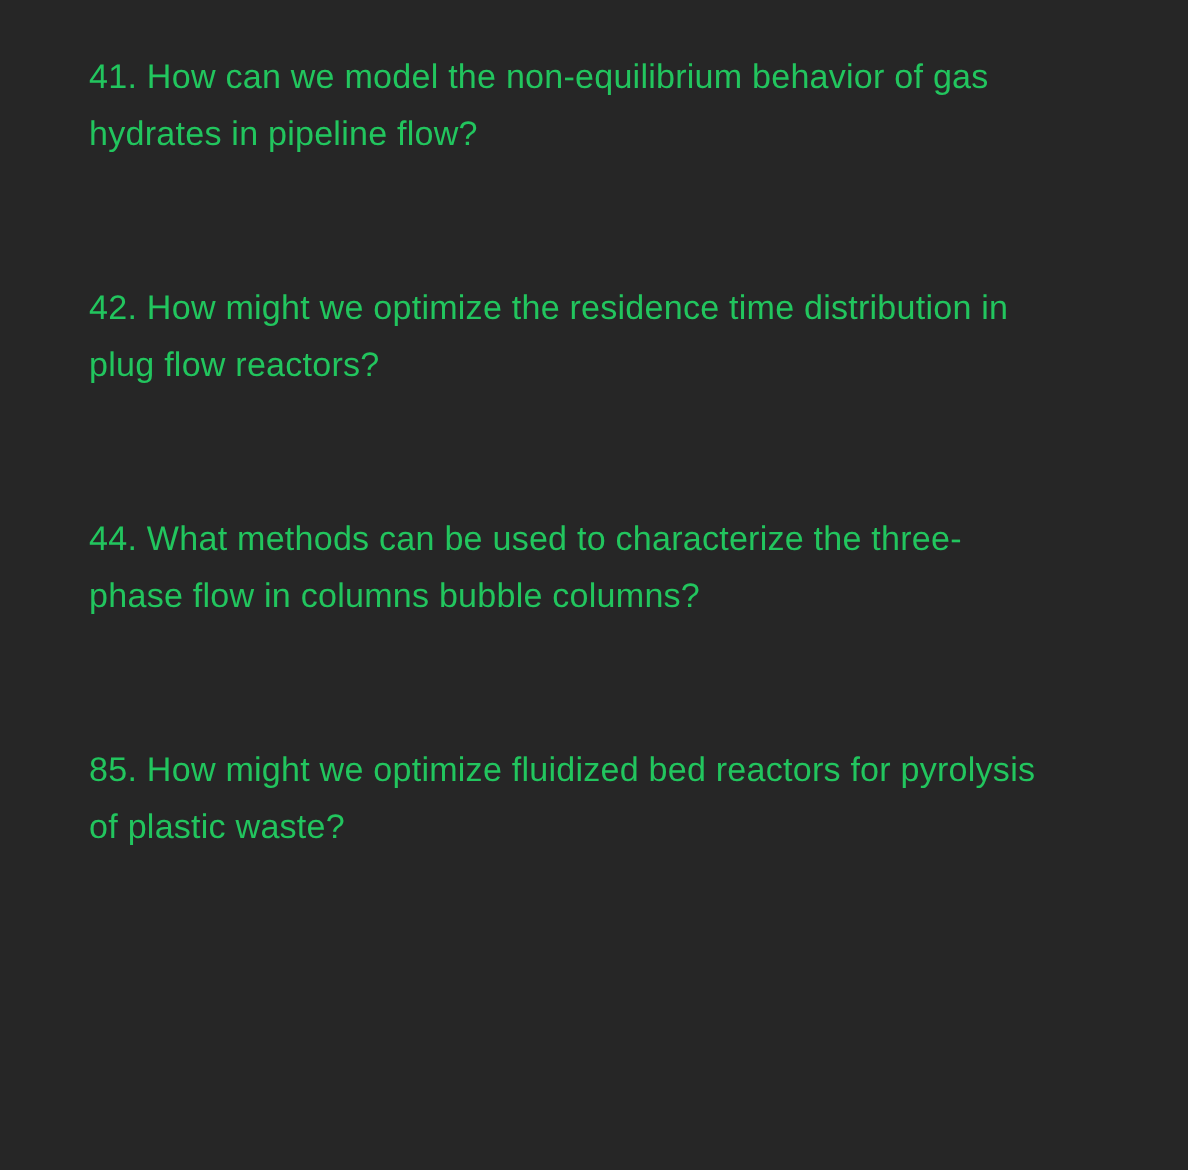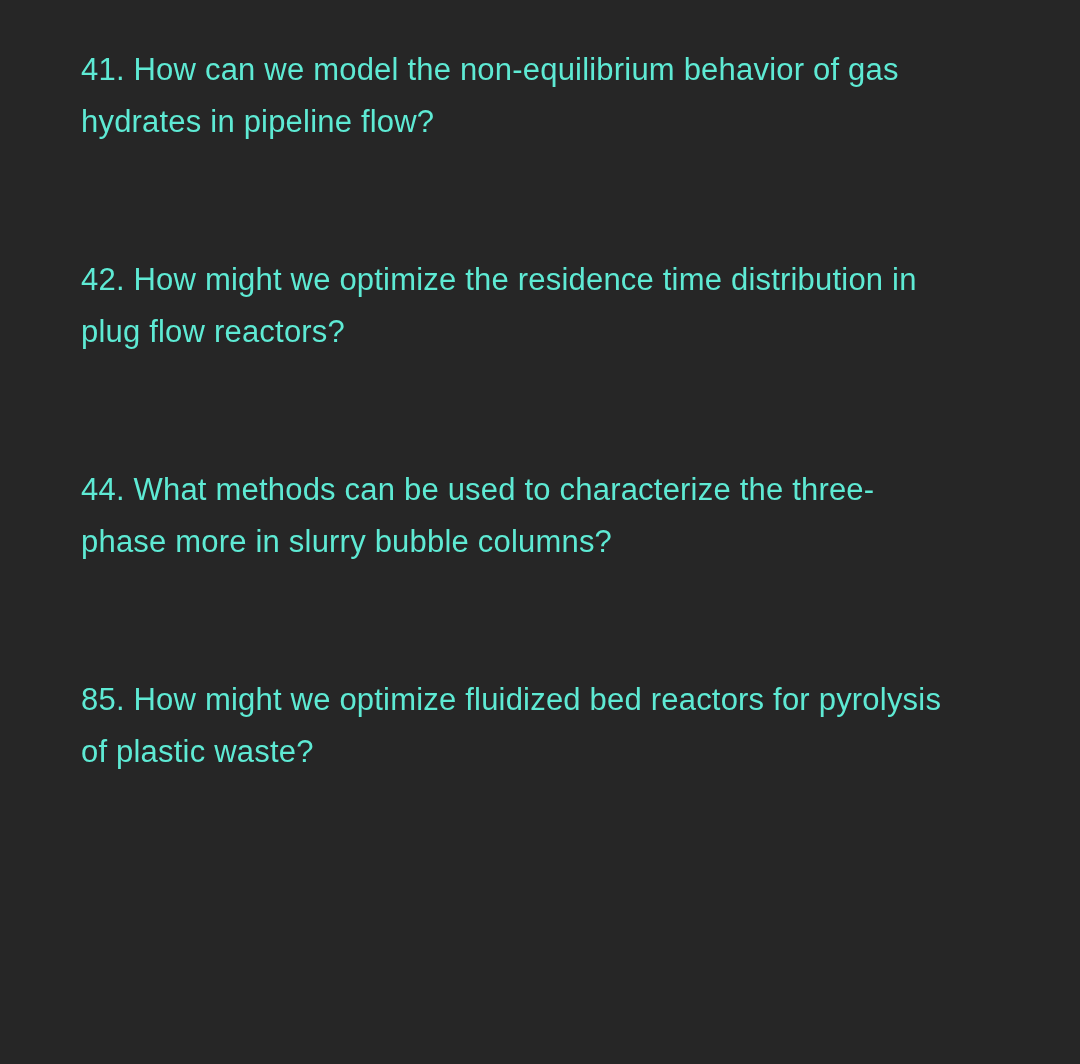--- a/index.html
+++ b/index.html
@@ -14,21 +14,21 @@
     font-family: "Liberation Sans", sans-serif;
   }
   .page {
     box-sizing: border-box;
     width: 1080px;
     height: 1064px;
     padding: 44px 40px 0 81px;
   }
   .question {
     margin: 0 0 106px 0;
-    color: #5eead4;
+    color: #22c55e;
     font-size: 31px;
     font-weight: 400;
     letter-spacing: 0.2px;
   }
   .q-line {
     display: block;
     line-height: 52px;
     white-space: nowrap;
   }
 </style>
@@ -43,21 +43,21 @@
   </div>
 
   <div class="question">
     <span class="q-line">42. How might we optimize the residence time distribution in</span>
     <span class="q-line">plug flow reactors?</span>
   </div>
 
 
   <div class="question">
     <span class="q-line">44. What methods can be used to characterize the three-</span>
-    <span class="q-line">phase more in slurry bubble columns?</span>
+    <span class="q-line">phase flow in columns bubble columns?</span>
   </div>
 
   <div class="question">
     <span class="q-line">85. How might we optimize fluidized bed reactors for pyrolysis</span>
     <span class="q-line">of plastic waste?</span>
   </div>
 
 </div>
 
 </body></html>

